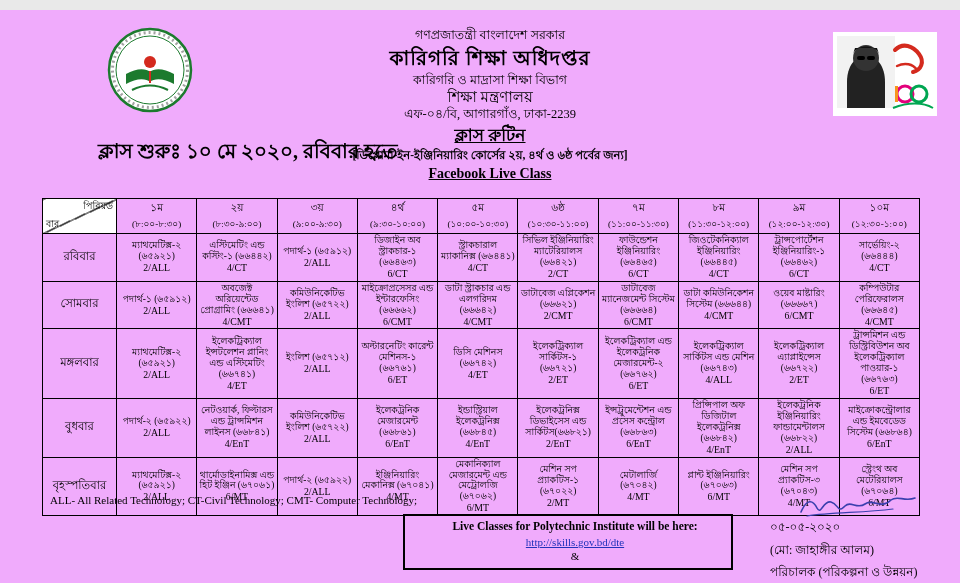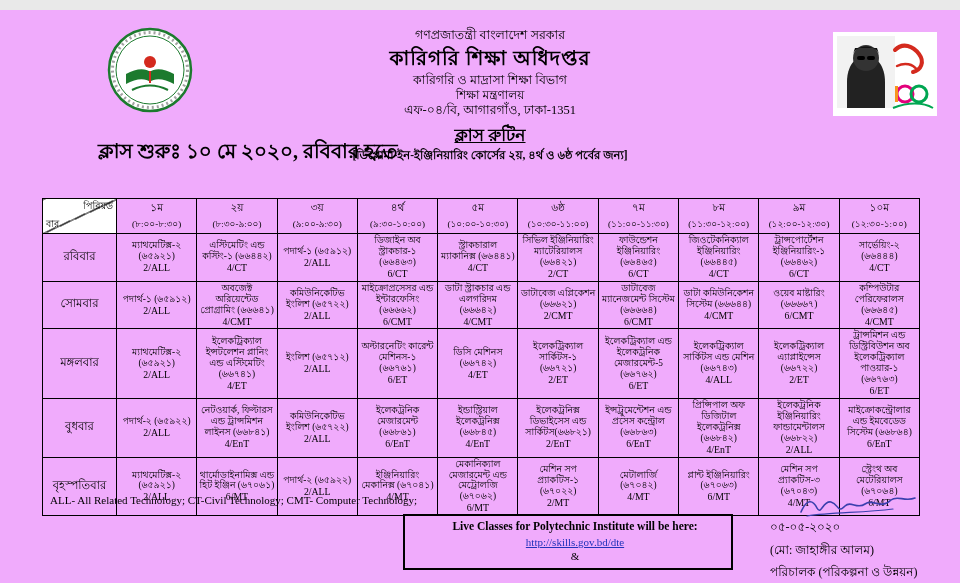--- a/index.html
+++ b/index.html
@@ -8,21 +8,21 @@
     font-family:"Liberation Serif","DejaVu Serif",serif; color:#000;
     overflow:hidden; margin:10px auto;
   }
   
   .hdr-logo-left{position:absolute;left:106px;top:16px;width:88px;height:88px;}
   .hdr-logo-right{position:absolute;left:833px;top:22px;width:104px;height:84px;}
   .hdr-text{position:absolute;left:280px;top:18px;width:420px;text-align:center;line-height:1.25;}
   .hdr-gov{font-size:12.5px;}
   .hdr-org{font-size:20px;font-weight:bold;letter-spacing:1px;margin-top:2px;}
   .hdr-div{font-size:12.5px;margin-top:2px;}
-  .hdr-min{font-size:12px;}
+  .hdr-min{font-size:15px;}
   .hdr-addr{font-size:12.5px;}
   
   .routine-title{position:absolute;left:280px;top:112px;width:420px;text-align:center;
     font-size:17px;font-weight:bold;text-decoration:underline;}
   .start-note{position:absolute;left:98px;top:126px;width:300px;
     font-size:20px;font-weight:bold;}
   .course-note{position:absolute;left:280px;top:137px;width:420px;text-align:center;
     font-size:11.5px;font-weight:bold;}
   .platform{position:absolute;left:280px;top:156px;width:420px;text-align:center;
     font-size:14px;font-weight:bold;text-decoration:underline;}
@@ -68,21 +68,21 @@
       <rect x="43" y="45" width="2" height="12" fill="#d42a1e"></rect>
       <path d="M26 64 C38 58 50 58 62 64" fill="none" stroke="#1c7a2e" stroke-width="2"></path>
     </svg>
   </div>
 
   <div class="hdr-text">
     <div class="hdr-gov">গণপ্রজাতন্ত্রী বাংলাদেশ সরকার</div>
     <div class="hdr-org">কারিগরি শিক্ষা অধিদপ্তর</div>
     <div class="hdr-div">কারিগরি ও মাদ্রাসা শিক্ষা বিভাগ</div>
     <div class="hdr-min">শিক্ষা মন্ত্রণালয়</div>
-    <div class="hdr-addr">এফ-০৪/বি, আগারগাঁও, ঢাকা-1351</div>
+    <div class="hdr-addr">এফ-০৪/বি, আগারগাঁও, ঢাকা-2239</div>
   </div>
 
   <div class="hdr-logo-right">
     <svg width="104" height="84" viewBox="0 0 104 84">
       <rect x="0" y="0" width="104" height="84" fill="#ffffff"></rect>
       <rect x="4" y="4" width="58" height="72" fill="#f2f2f2"></rect>
       <path d="M14 76 L14 50 C14 34 22 24 33 24 C44 24 52 34 52 50 L52 76 Z" fill="#222222"></path>
       <circle cx="33" cy="26" r="13" fill="#333333"></circle>
       <path d="M20 22 C24 12 42 12 46 22 L44 16 L22 16 Z" fill="#111111"></path>
       <rect x="24" y="24" width="8" height="4" rx="2" fill="#000"></rect>
@@ -92,20 +92,21 @@
       <circle cx="72" cy="62" r="8" fill="none" stroke="#e3007b" stroke-width="3"></circle>
       <circle cx="86" cy="62" r="8" fill="none" stroke="#00a651" stroke-width="3"></circle>
       <rect x="62" y="54" width="3" height="16" fill="#f7941d"></rect>
       <path d="M60 76 C75 70 90 70 100 76" fill="none" stroke="#00a651" stroke-width="2"></path>
     </svg>
   </div>
 
   <div class="routine-title">ক্লাস রুটিন</div>
   <div class="start-note">ক্লাস শুরুঃ ১০ মে ২০২০, রবিবার হতে</div>
   <div class="course-note">[ডিপ্লোমা-ইন-ইঞ্জিনিয়ারিং কোর্সের ২য়, ৪র্থ ও ৬ষ্ঠ পর্বের জন্য]</div>
+  <div class="platform">Facebook Live Class</div>
 
   <div class="tbl-wrap">
     <table class="routine">
       <colgroup>
           <col style="width:74px">
         </colgroup>
       <thead>
         <tr id="period-row">
           <th class="corner">
             <span class="c-top">পিরিয়ড</span>
@@ -260,21 +261,21 @@
             </td>
             <td class="class-cell">
               <div class="c-title">ডিসি মেশিনস (৬৬৭৪২)</div>
               <div class="c-group">4/ET</div>
             </td>
             <td class="class-cell">
               <div class="c-title">ইলেকট্রিক্যাল সার্কিটস-১ (৬৬৭২১)</div>
               <div class="c-group">2/ET</div>
             </td>
             <td class="class-cell">
-              <div class="c-title">ইলেকট্রিক্যাল এন্ড ইলেকট্রনিক মেজারমেন্ট-5 (৬৬৭৬২)</div>
+              <div class="c-title">ইলেকট্রিক্যাল এন্ড ইলেকট্রনিক মেজারমেন্ট-২ (৬৬৭৬২)</div>
               <div class="c-group">6/ET</div>
             </td>
             <td class="class-cell">
               <div class="c-title">ইলেকট্রিক্যাল সার্কিটস এন্ড মেশিন (৬৬৭৪৩)</div>
               <div class="c-group">4/ALL</div>
             </td>
             <td class="class-cell">
               <div class="c-title">ইলেকট্রিক্যাল এ্যাপ্লাইন্সেস (৬৬৭২২)</div>
               <div class="c-group">2/ET</div>
             </td>

